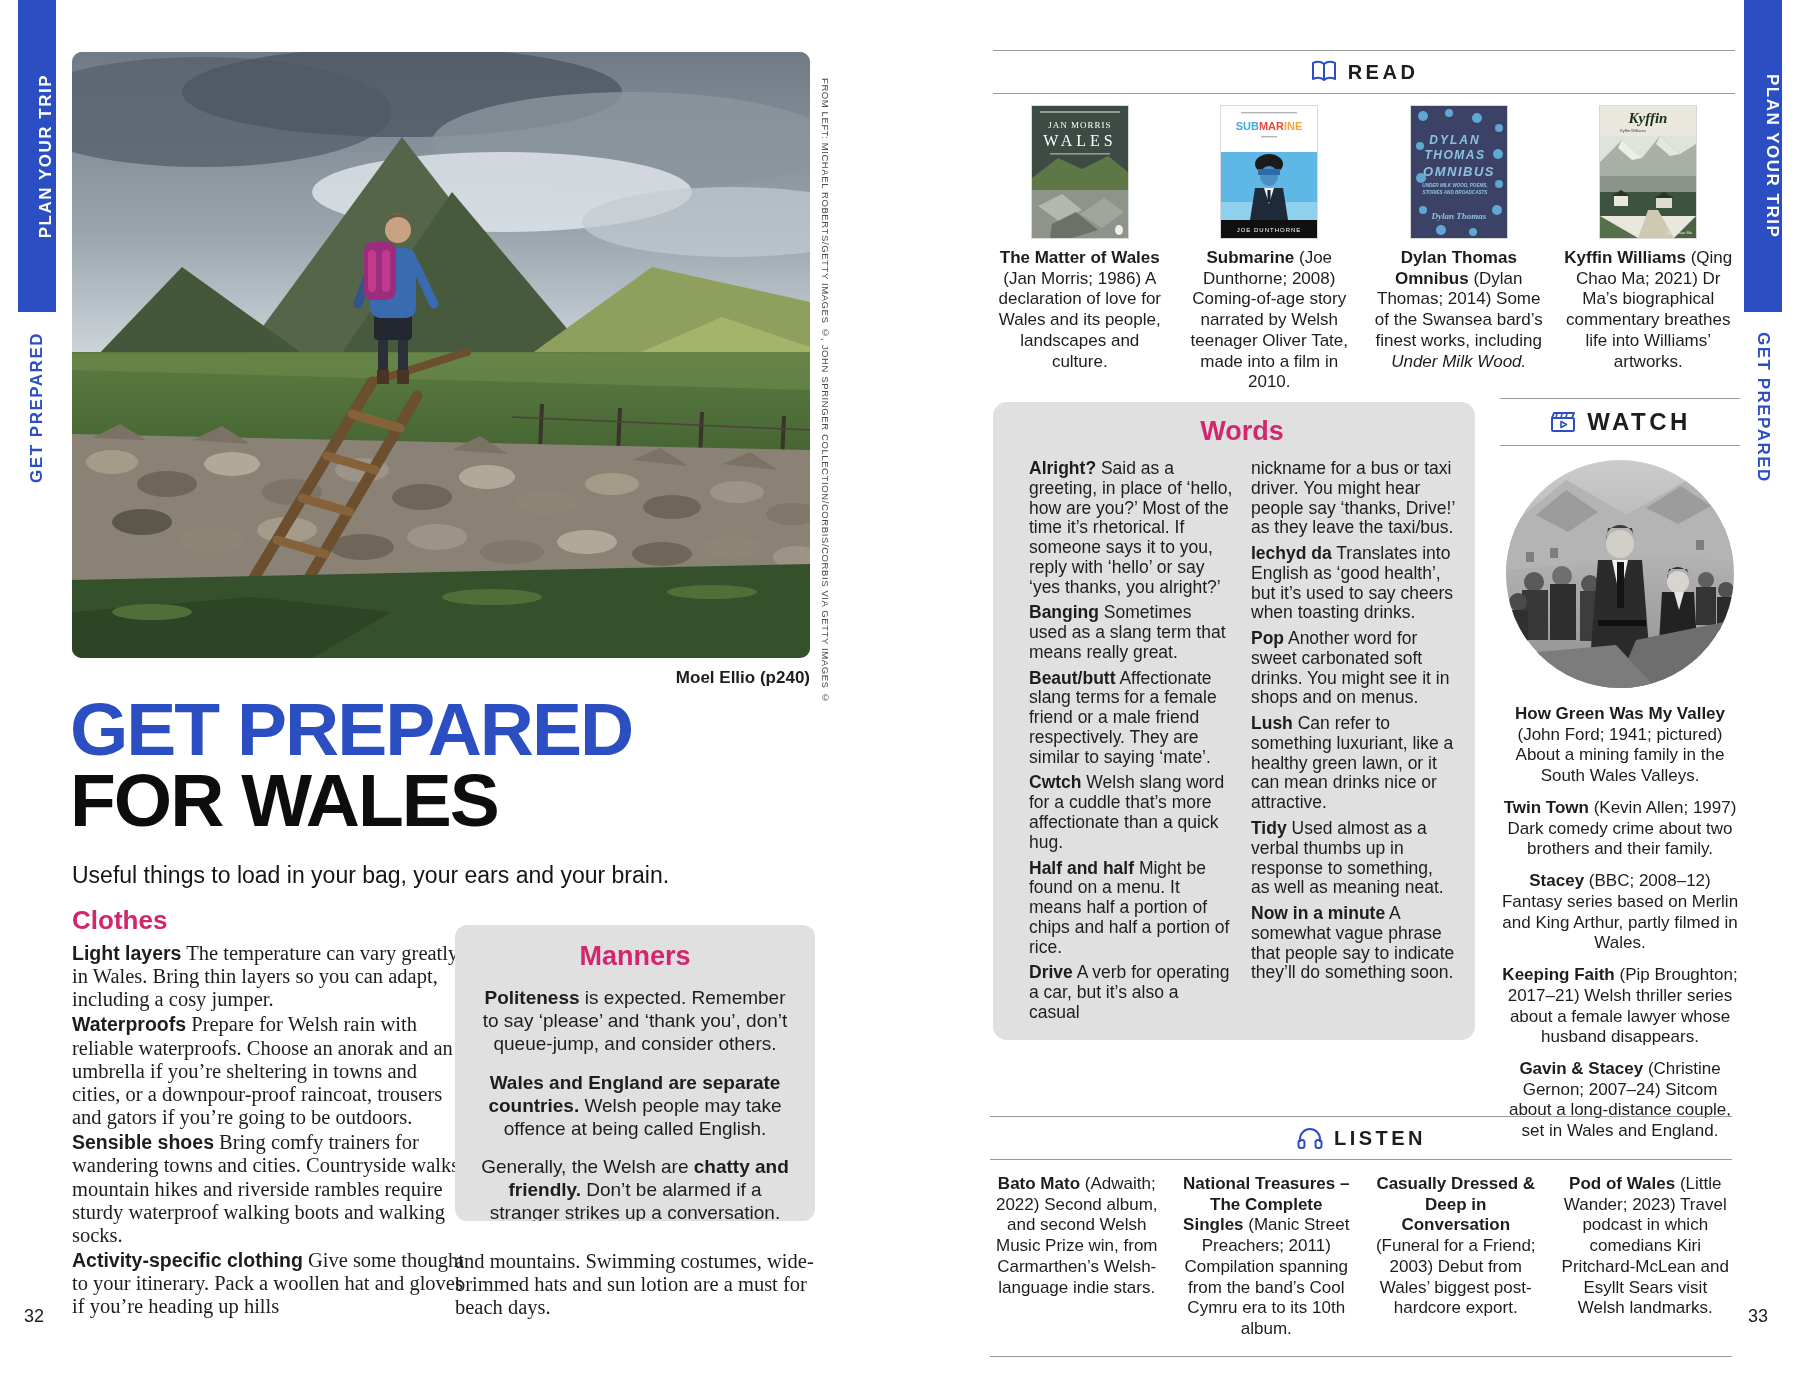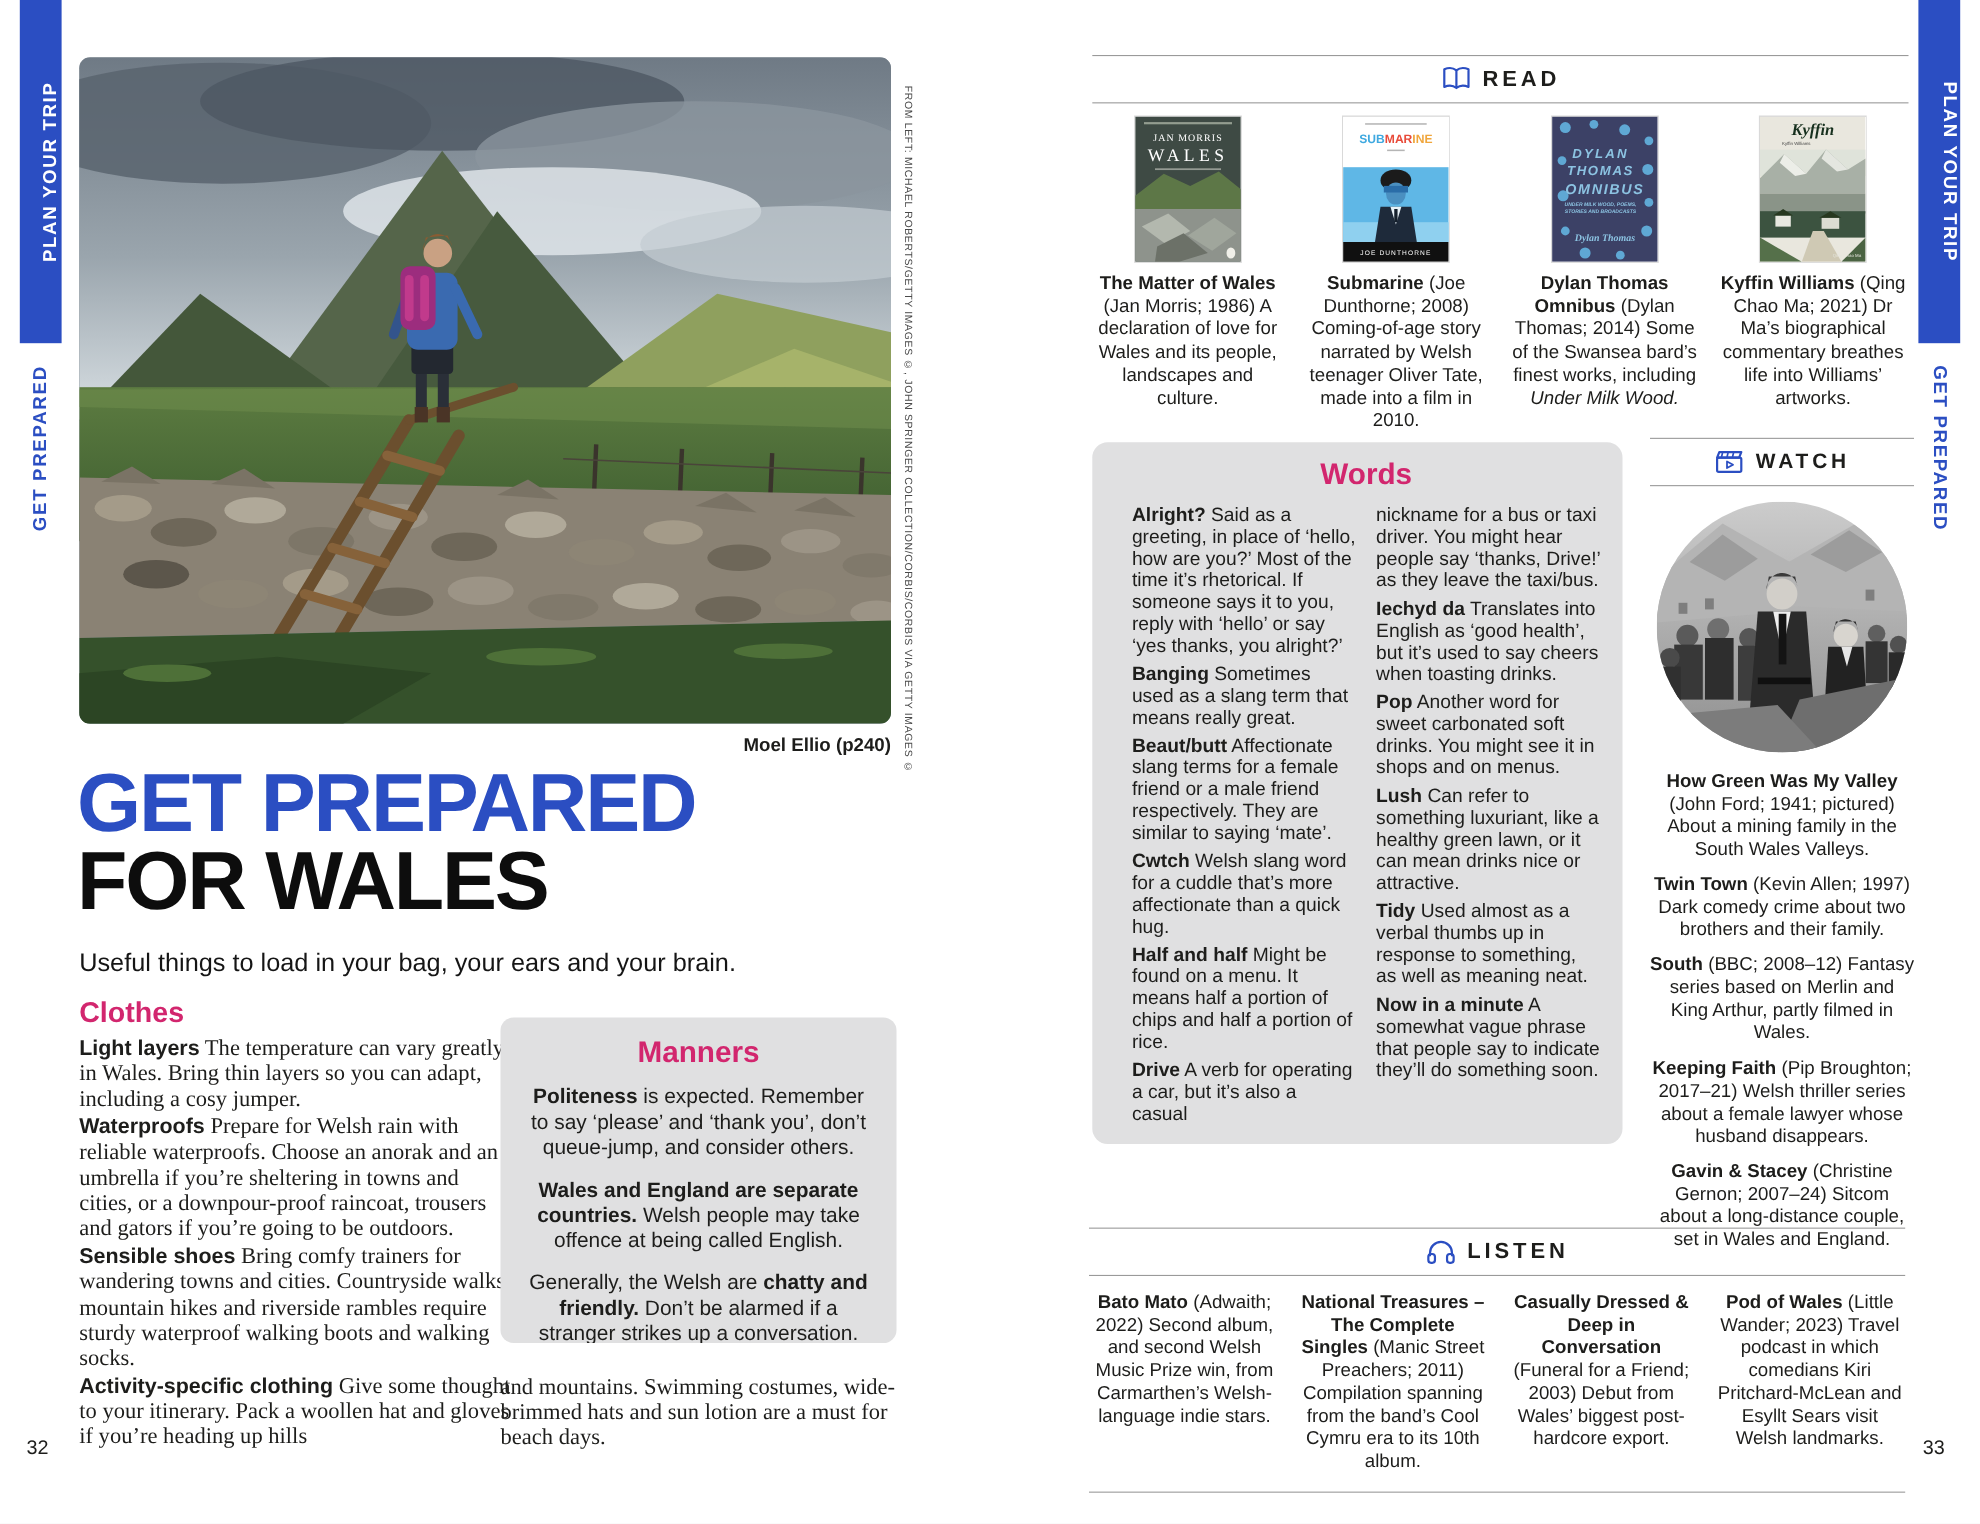--- a/index.html
+++ b/index.html
@@ -67,21 +67,21 @@
   .book-cover{width:96px;height:132px;margin:0 auto 10px auto;box-shadow:0 0 0 1px rgba(0,0,0,.15);}
   .book-cover svg{display:block;width:100%;height:100%;}
 
   .words{position:absolute;left:993px;top:402px;width:482px;height:638px;background:var(--grey-box);border-radius:14px;padding:14px 20px 10px 36px;overflow:hidden;}
   .words .h-pink{text-align:center;font-size:27px;margin-bottom:12px;}
   .words-cols{display:flex;gap:18px;}
   .words-col{flex:1;}
   .w-entry{font-size:17.5px;line-height:1.13;margin-bottom:6px;}
 
   .watch{position:absolute;left:1500px;top:398px;width:240px;}
-  .watch .sec-header .lbl{font-size:19px;}
+  .watch .sec-header .lbl{font-size:24px;}
   .watch-circle{width:228px;height:228px;border-radius:50%;overflow:hidden;margin:14px auto 16px auto;}
   .watch-circle svg{display:block;width:100%;height:100%;}
   .watch .media-item{margin-bottom:11px;}
 
   .listen{position:absolute;left:990px;top:1116px;width:742px;}
   .listen .media-grid{margin-top:14px;margin-bottom:16px;}
 </style>
 </head>
 <body>
 
@@ -440,21 +440,21 @@
           <polygon points="156,132 188,132 192,200 152,200" fill="#222222"></polygon>
           <polygon points="168,132 178,132 173,150" fill="#e6e6e6"></polygon>
         </g>
         <polygon points="130,180 228,160 228,228 110,228" fill="#6e6e6e"></polygon>
         <polygon points="0,195 110,185 150,228 0,228" fill="#7c7c7c"></polygon>
       </svg>
     </div>
 
     <div class="media-item"><b>How Green Was My Valley</b><span> (John Ford; 1941; pictured) About a mining family in the South Wales Valleys.</span></div>
     <div class="media-item"><b>Twin Town</b><span> (Kevin Allen; 1997) Dark comedy crime about two brothers and their family.</span></div>
-    <div class="media-item"><b>South</b><span> (BBC; 2008–12) Fantasy series based on Merlin and King Arthur, partly filmed in Wales.</span></div>
+    <div class="media-item"><b>Stacey</b><span> (BBC; 2008–12) Fantasy series based on Merlin and King Arthur, partly filmed in Wales.</span></div>
     <div class="media-item"><b>Keeping Faith</b><span> (Pip Broughton; 2017–21) Welsh thriller series about a female lawyer whose husband disappears.</span></div>
     <div class="media-item"><b>Gavin &amp; Stacey</b><span> (Christine Gernon; 2007–24) Sitcom about a long-distance couple, set in Wales and England.</span></div>
   </div>
 
   <div class="listen">
     <div class="rule"></div>
     <div class="sec-header">
       <svg class="sec-icon" viewBox="0 0 28 24">
         <path d="M4 16 V13 a10 10 0 0 1 20 0 V16" fill="none" stroke="#2b4ec2" stroke-width="2"></path>
         <rect x="2.5" y="14" width="6" height="8" rx="2.5" fill="none" stroke="#2b4ec2" stroke-width="2"></rect>

